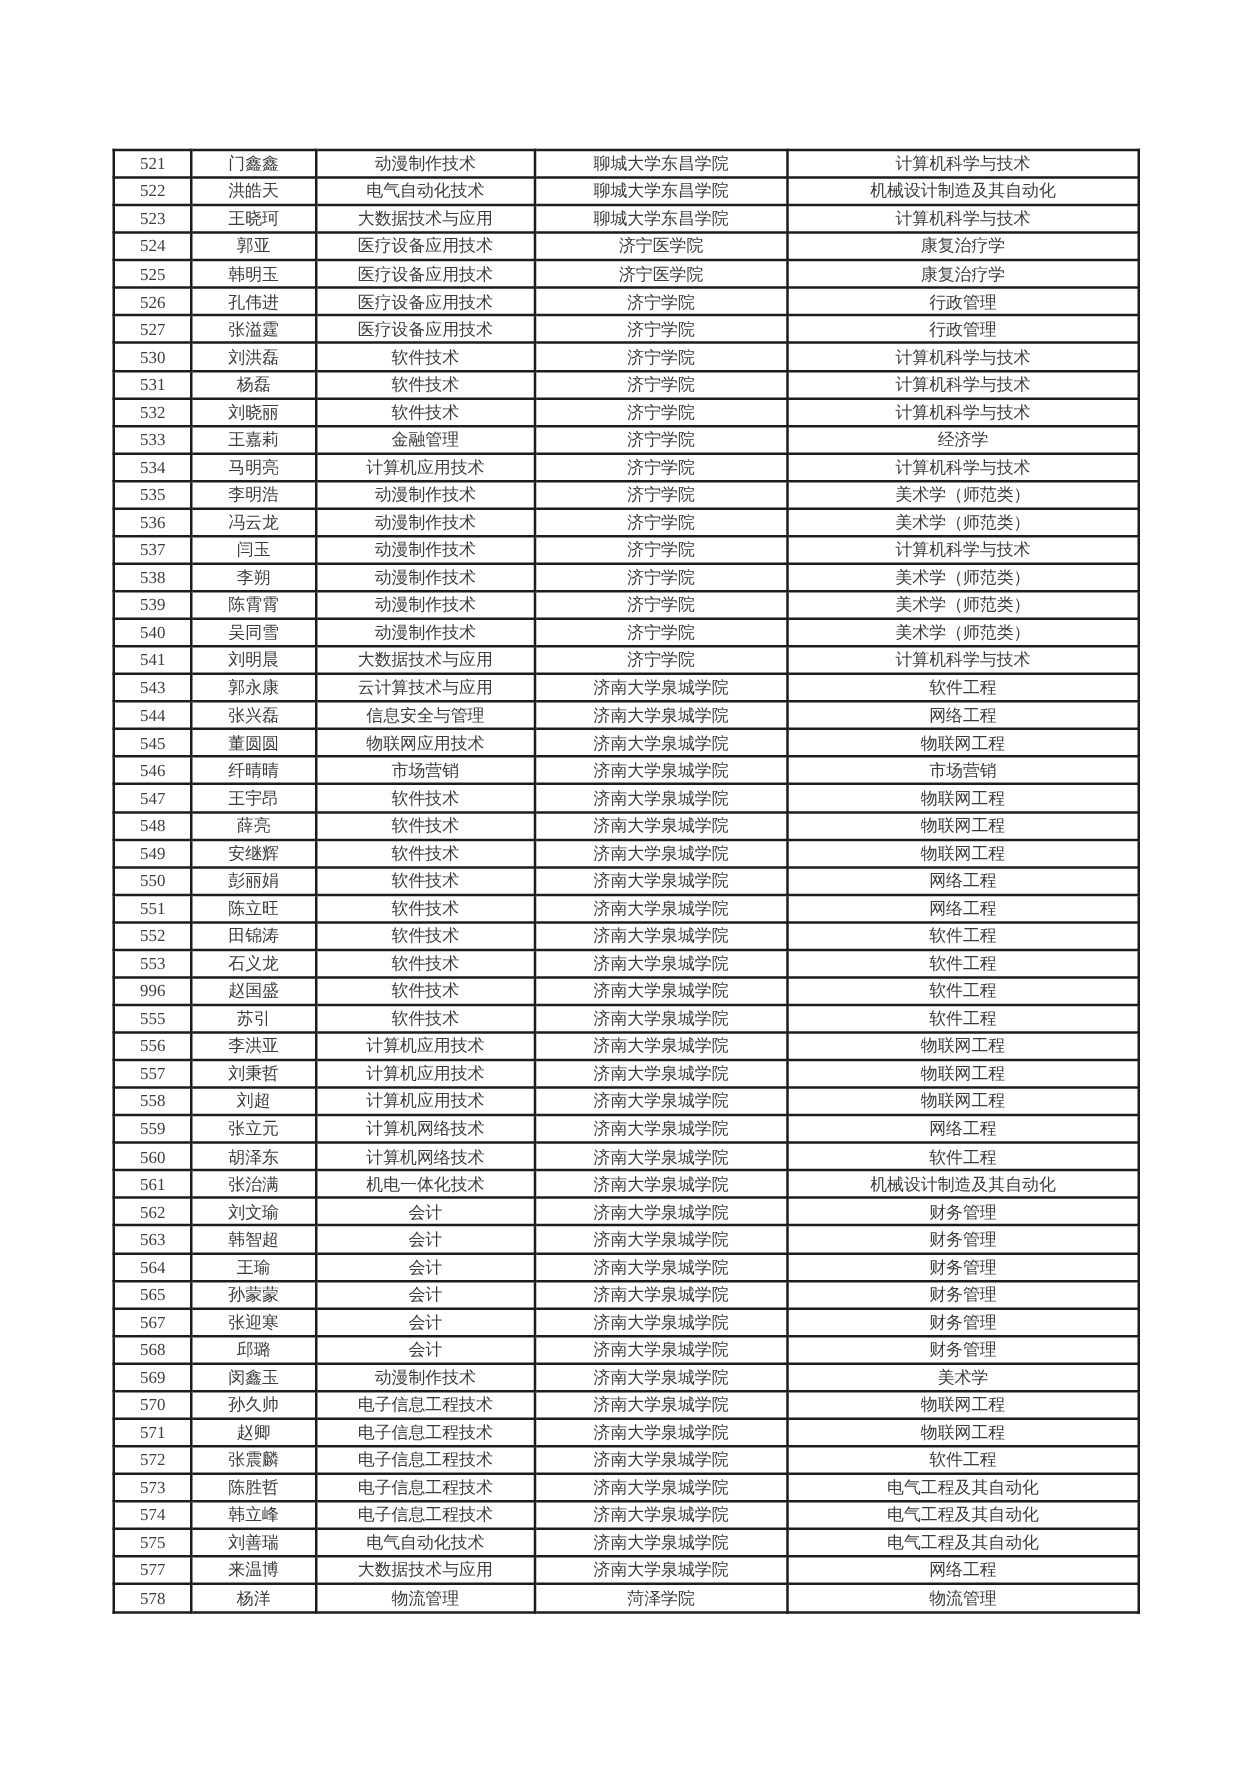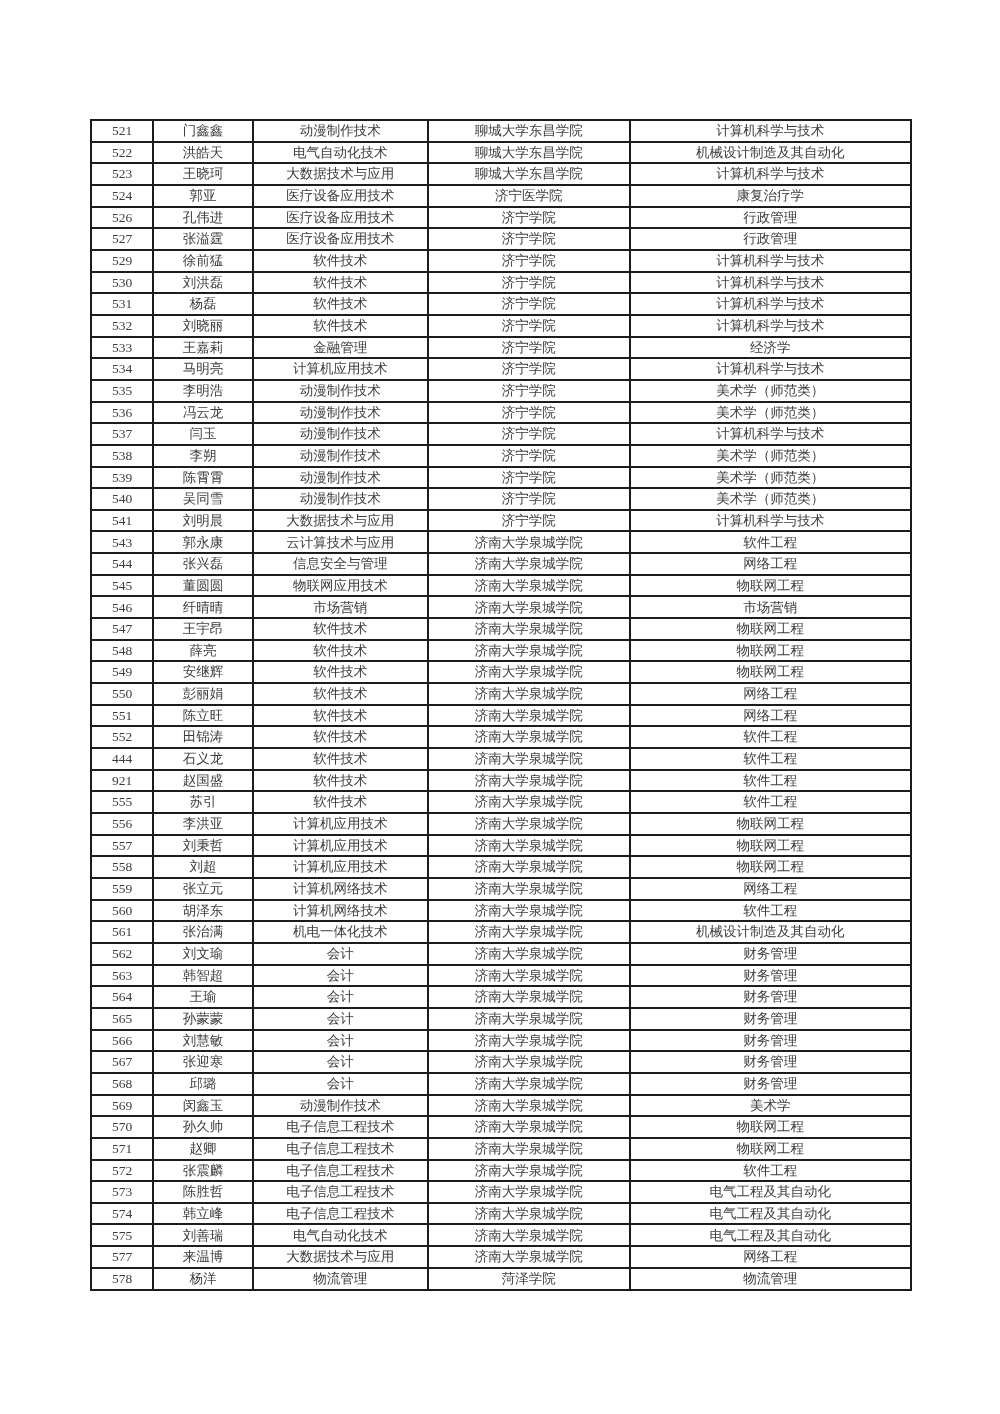--- a/index.html
+++ b/index.html
@@ -76,41 +76,41 @@
           <td>计算机科学与技术</td>
         </tr>
         <tr>
           <td>524</td>
           <td>郭亚</td>
           <td>医疗设备应用技术</td>
           <td>济宁医学院</td>
           <td>康复治疗学</td>
         </tr>
         <tr>
+          <td>525</td>
+          <td>韩明玉</td>
+          <td>医疗设备应用技术</td>
+          <td>济宁医学院</td>
+          <td>康复治疗学</td>
+        </tr>
+        <tr>
           <td>526</td>
           <td>孔伟进</td>
           <td>医疗设备应用技术</td>
           <td>济宁学院</td>
           <td>行政管理</td>
         </tr>
         <tr>
           <td>527</td>
           <td>张溢霆</td>
           <td>医疗设备应用技术</td>
           <td>济宁学院</td>
           <td>行政管理</td>
         </tr>
         <tr>
-          <td>529</td>
-          <td>徐前猛</td>
-          <td>软件技术</td>
-          <td>济宁学院</td>
-          <td>计算机科学与技术</td>
-        </tr>
-        <tr>
           <td>530</td>
           <td>刘洪磊</td>
           <td>软件技术</td>
           <td>济宁学院</td>
           <td>计算机科学与技术</td>
         </tr>
         <tr>
           <td>531</td>
           <td>杨磊</td>
           <td>软件技术</td>
@@ -251,28 +251,28 @@
           <td>网络工程</td>
         </tr>
         <tr>
           <td>552</td>
           <td>田锦涛</td>
           <td>软件技术</td>
           <td>济南大学泉城学院</td>
           <td>软件工程</td>
         </tr>
         <tr>
-          <td>444</td>
+          <td>553</td>
           <td>石义龙</td>
           <td>软件技术</td>
           <td>济南大学泉城学院</td>
           <td>软件工程</td>
         </tr>
         <tr>
-          <td>921</td>
+          <td>996</td>
           <td>赵国盛</td>
           <td>软件技术</td>
           <td>济南大学泉城学院</td>
           <td>软件工程</td>
         </tr>
         <tr>
           <td>555</td>
           <td>苏引</td>
           <td>软件技术</td>
           <td>济南大学泉城学院</td>
@@ -337,27 +337,20 @@
         <tr>
           <td>564</td>
           <td>王瑜</td>
           <td>会计</td>
           <td>济南大学泉城学院</td>
           <td>财务管理</td>
         </tr>
         <tr>
           <td>565</td>
           <td>孙蒙蒙</td>
-          <td>会计</td>
-          <td>济南大学泉城学院</td>
-          <td>财务管理</td>
-        </tr>
-        <tr>
-          <td>566</td>
-          <td>刘慧敏</td>
           <td>会计</td>
           <td>济南大学泉城学院</td>
           <td>财务管理</td>
         </tr>
         <tr>
           <td>567</td>
           <td>张迎寒</td>
           <td>会计</td>
           <td>济南大学泉城学院</td>
           <td>财务管理</td>

